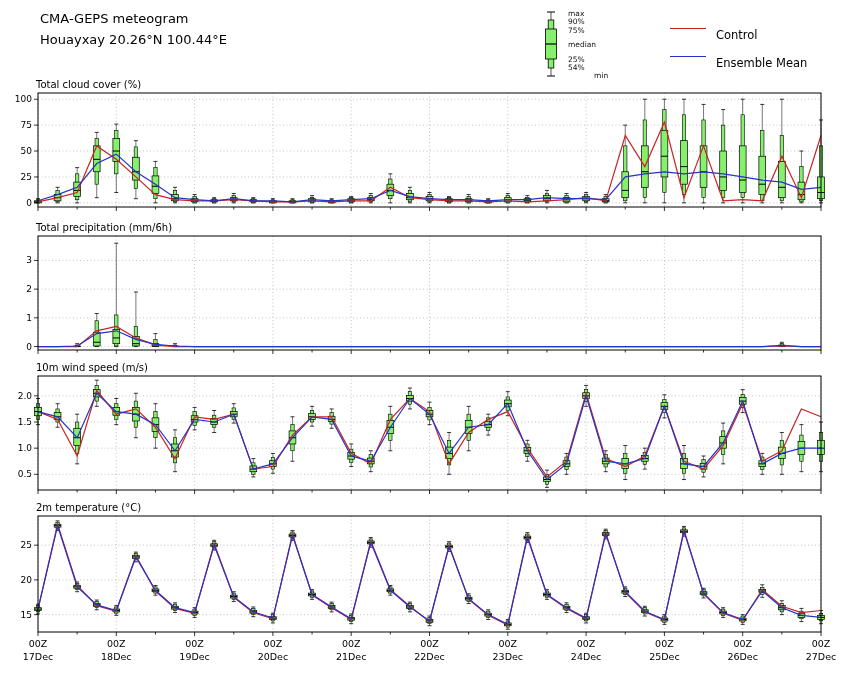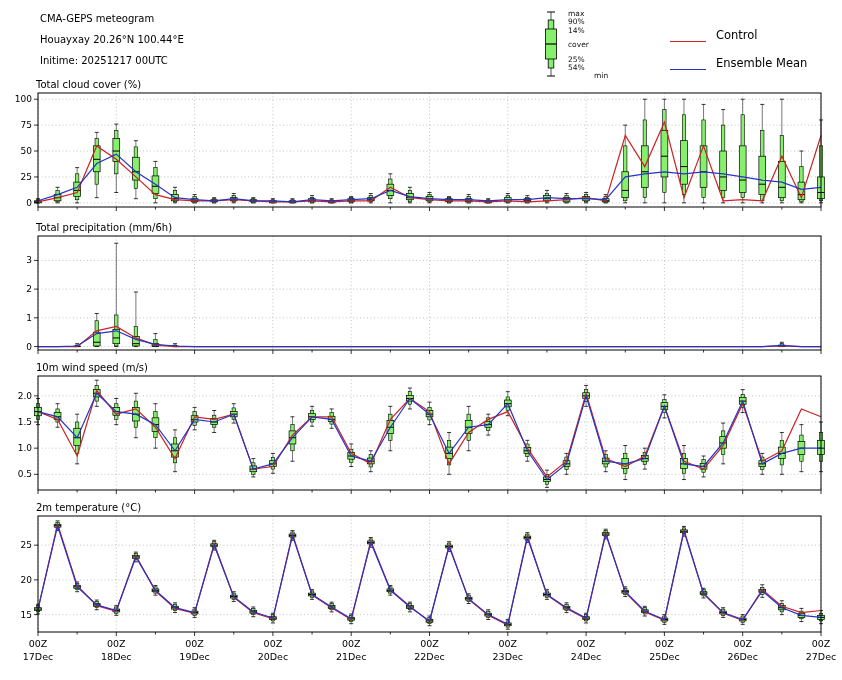--- a/index.html
+++ b/index.html
@@ -1,33 +1,33 @@
 <!DOCTYPE html>
 <html><head>
 <meta charset="utf-8">
 <style>
   html,body{margin:0;padding:0;background:#fff;}
   body{font-family:"DejaVu Sans",sans-serif;}
   .screen{position:relative;width:842px;height:680px;background:#fff;overflow:hidden;}
   #chart{position:absolute;left:0;top:0;}
   #chart text{font-family:"DejaVu Sans",sans-serif;fill:#000;}
-  .header{position:absolute;left:40px;top:8px;font-size:10px;color:#000;line-height:21px;white-space:nowrap;}
+  .header{position:absolute;left:40px;top:8px;font-size:13px;color:#000;line-height:21px;white-space:nowrap;}
   .box-legend{position:absolute;left:538px;top:11px;display:flex;justify-content:center;}
   #legend-glyph{display:block;}
   .box-legend-labels{position:relative;width:48px;height:66px;margin-left:4px;font-size:7.5px;color:#111;}
   .box-legend-labels span{position:absolute;left:0;white-space:nowrap;}
   .box-legend-labels span:nth-child(1){top:-2px;}
   .box-legend-labels span:nth-child(2){top:6px;}
   .box-legend-labels span:nth-child(3){top:15px;}
   .box-legend-labels span:nth-child(4){top:29px;}
   .box-legend-labels span:nth-child(5){top:44px;}
   .box-legend-labels span:nth-child(6){top:52px;}
   .box-legend-labels span:nth-child(7){top:60px;padding-left:26px;}
   .series-legend{position:absolute;left:670px;top:28px;}
-  .series-row{display:flex;align-items:flex-end;margin-bottom:14px;}
+  .series-row{display:flex;align-items:flex-start;margin-bottom:14px;}
   .swatch{width:36px;height:0;border-top:1.6px solid #000;}
   .series-lab{margin-left:10px;font-size:11.5px;color:#000;}
 </style>
 </head>
 <body>
 
 <div class="screen">
   <svg id="chart" width="842" height="680">
       <g>
         <g>
@@ -1045,37 +1045,36 @@
         <text x="742.7" y="647" text-anchor="middle" font-size="9.5">00Z</text>
         <text x="742.7" y="660" text-anchor="middle" font-size="9.5">26Dec</text>
         <text x="821" y="647" text-anchor="middle" font-size="9.5">00Z</text>
         <text x="821" y="660" text-anchor="middle" font-size="9.5">27Dec</text>
       </g>
     </svg>
 
   <div class="header">
     <div>CMA-GEPS meteogram</div>
     <div>Houayxay 20.26°N 100.44°E</div>
-    <div>Initime: 20251217 00UTC</div>
   </div>
 
   <div class="box-legend">
     <svg id="legend-glyph" width="26" height="68">
         <line x1="13" y1="1" x2="13" y2="65" stroke="#555555" stroke-width="1"></line>
         <line x1="9" y1="1" x2="17" y2="1" stroke="#000" stroke-width="1"></line>
         <line x1="9" y1="65" x2="17" y2="65" stroke="#000" stroke-width="1"></line>
         <rect x="10.2" y="9" width="5.6" height="48" fill="#86ef6b" stroke="#000" stroke-width="0.8"></rect>
         <rect x="7.5" y="18" width="11" height="30" fill="#86ef6b" stroke="#000" stroke-width="0.8"></rect>
         <line x1="7.5" y1="33" x2="18.5" y2="33" stroke="#000" stroke-width="1.2"></line>
       </svg>
     <div class="box-legend-labels">
       <span>max</span>
       <span>90%</span>
-      <span>14%</span>
-      <span>cover</span>
+      <span>75%</span>
+      <span>median</span>
       <span>25%</span>
       <span>54%</span>
       <span>min</span>
     </div>
   </div>
 
   <div class="series-legend">
     <div class="series-row">
       <span class="swatch" style="border-top-color: rgb(204, 34, 34);"></span>
       <span class="series-lab">Control</span>

